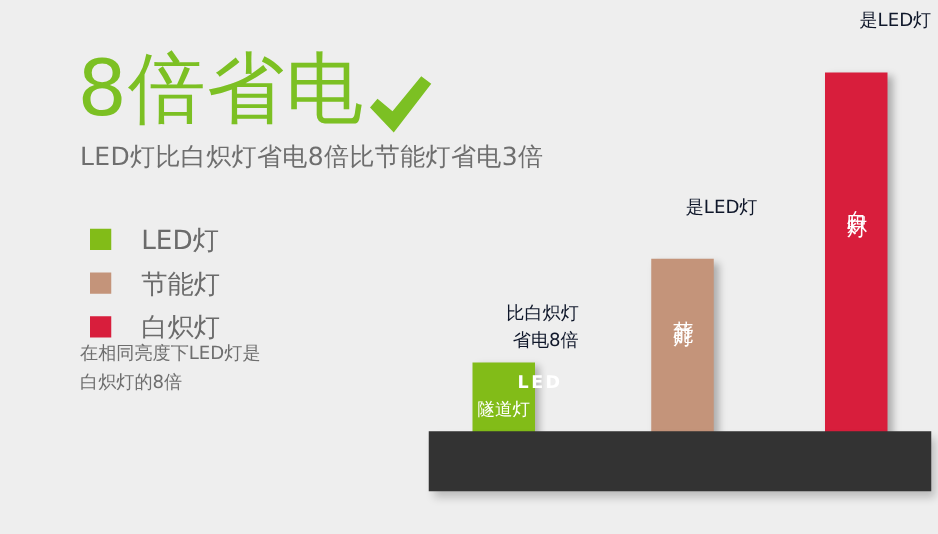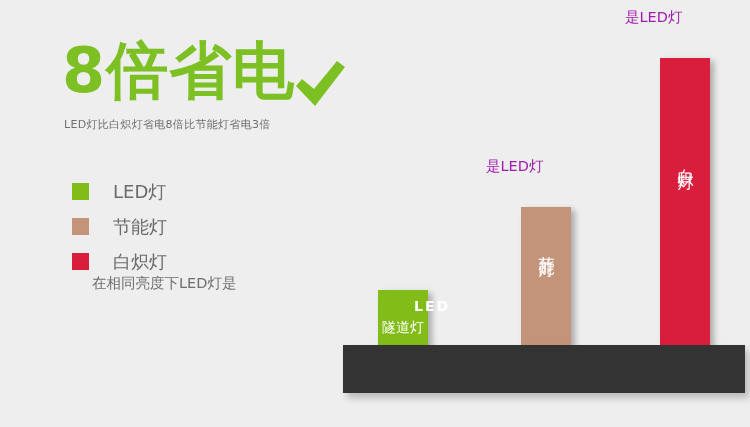--- a/index.html
+++ b/index.html
@@ -20,37 +20,37 @@
     background: #eeeeee;
   }
 
   
   .title {
     position: absolute;
     left: 62px;
     top: 36px;
     font-size: 62px;
     line-height: 70px;
-    font-weight: 700;
+    font-weight: 400;
     color: #7cc023;
     letter-spacing: 1px;
     white-space: nowrap;
   }
   .checkmark {
     position: absolute;
     left: 292px;
     top: 58px;
     width: 56px;
     height: 52px;
   }
   .subtitle {
     position: absolute;
     left: 64px;
     top: 114px;
-    font-size: 11px;
+    font-size: 20px;
     line-height: 22px;
     color: #6e6e6e;
     white-space: nowrap;
     letter-spacing: 0.3px;
   }
 
   
   .legend {
     position: absolute;
     left: 72px;
@@ -61,35 +61,34 @@
     align-items: center;
     height: 35px;
   }
   .legend-swatch {
     width: 17px;
     height: 17px;
     flex: 0 0 auto;
   }
   .legend-label {
     margin-left: 24px;
-    font-size: 18px;
+    font-size: 21px;
     color: #6b6b6b;
     white-space: nowrap;
   }
 
   
   .description {
     position: absolute;
     left: 64px;
     top: 272px;
     font-size: 14.5px;
     line-height: 23px;
     color: #6e6e6e;
     white-space: nowrap;
-    margin-left: 28px;
   }
   .description div { white-space: nowrap; }
 
   
   .chart {
     position: absolute;
     left: 0;
     top: 0;
     width: 750px;
     height: 427px;
@@ -117,22 +116,22 @@
   .bar-text-vertical {
     writing-mode: vertical-rl;
     text-orientation: upright;
     margin: 0 auto;
     letter-spacing: 3px;
   }
   .bar-caption {
     position: absolute;
     font-size: 14.5px;
     line-height: 22px;
-    color: #a21caf;
-    text-align: left;
+    color: #0f172a;
+    text-align: right;
     white-space: nowrap;
   }
 
   
   #bar-led {
     left: 378px;
     top: 290px;
     width: 50px;
     height: 58px;
     background: #82bc18;
@@ -220,24 +219,29 @@
       <span class="legend-label">节能灯</span>
     </div>
     <div class="legend-row">
       <span class="legend-swatch" style="background:#d81e3c"></span>
       <span class="legend-label">白炽灯</span>
     </div>
   </div>
 
   <div class="description">
     <div>在相同亮度下LED灯是</div>
+    <div>白炽灯的8倍</div>
   </div>
 
   <div class="chart">
 
+    <div class="bar-caption" id="caption-led">
+      <div>比白炽灯</div>
+      <div>省电8倍</div>
+    </div>
 
     <div class="bar-caption" id="caption-cfl">
       <div>是LED灯</div>
     </div>
 
     <div class="bar-caption" id="caption-inc">
       <div>是LED灯</div>
     </div>
 
     <div class="bar" id="bar-inc">

